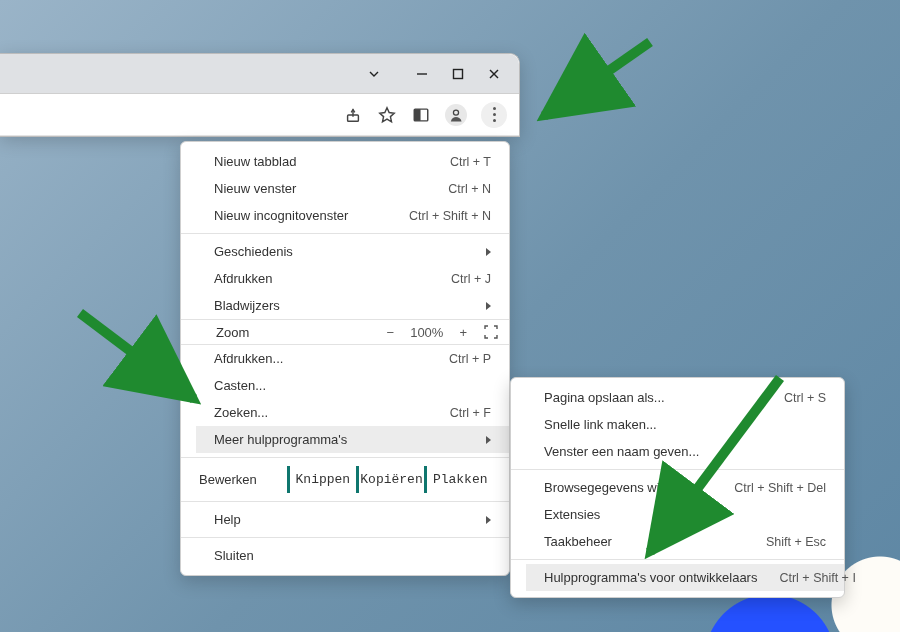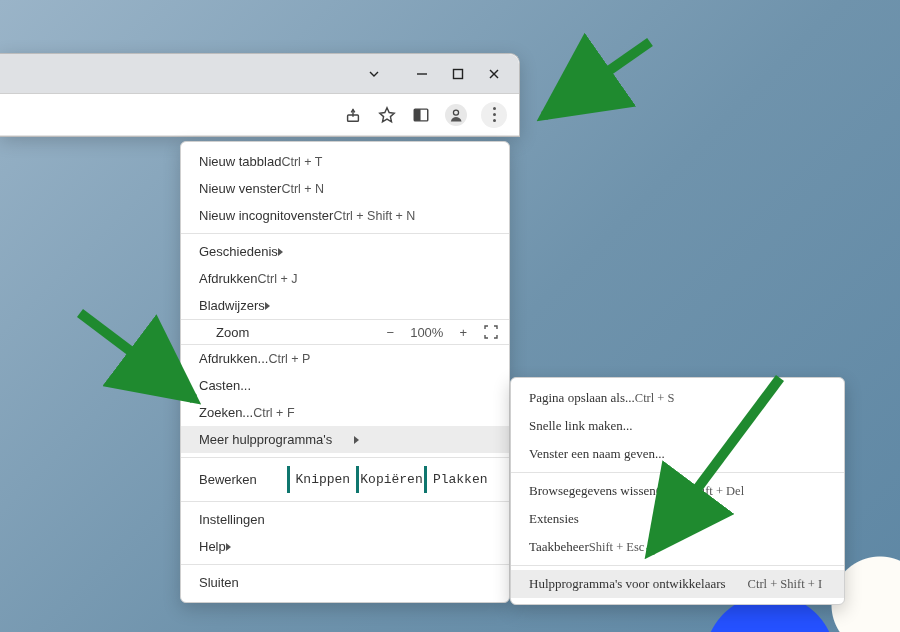--- a/index.html
+++ b/index.html
@@ -59,23 +59,24 @@
     position:absolute;
     top: 141px; left: 180px;
     width: 330px;
     background:#fff;
     border:1px solid #cfcfcf;
     border-radius:6px;
     box-shadow: 0 6px 18px rgba(0,0,0,0.18);
     padding: 6px 0;
   }
   .mi {
-    display:flex; align-items:center; justify-content:flex-start;
+    display:flex; align-items:center; justify-content:space-between;
     padding: 6px 18px;
     white-space:nowrap;
+    margin-left:15px;
   }
   .mi .lbl { color:#333; }
   .mi .sc  { color:#555; font-size:12.5px; }
   .mi.sel { background:#ececec;gap:22px; }
   .sep { height:1px; background:#e2e2e2; margin:4px 0; }
   .chevr { width:0;height:0;border-top:4px solid transparent;border-bottom:4px solid transparent;border-left:5px solid #555; }
 
   .zoomrow {
     display:flex; align-items:center;
     padding: 4px 10px 4px 18px;
@@ -101,21 +102,20 @@
   .submenu {
     position:absolute;
     top: 377px; left: 510px;
     width: 335px;
     background:#fff;
     border:1px solid #cfcfcf;
     border-radius:6px;
     box-shadow: 0 6px 18px rgba(0,0,0,0.2);
     padding: 6px 0;
     z-index: 5;
-    font-family: Liberation Serif, serif;
   }
 
   
   .arrow { position:absolute; z-index:20; }
 </style>
 </head>
 <body>
 
 <div class="chrome">
   <div class="titlebar">
@@ -234,23 +234,20 @@
       <span class="chevr"></span>
   </div>
   <div class="sep"></div>
   <div class="editrow">
     <span class="elab">Bewerken</span>
     <span class="ecell">Knippen</span>
     <span class="ecell">Kopiëren</span>
     <span class="ecell">Plakken</span>
   </div>
   <div class="sep"></div>
-  <div class="mi">
-    <span class="lbl">Instellingen</span>
-  </div>
   <div class="mi">
     <span class="lbl">Help</span>
       <span class="chevr"></span>
   </div>
   <div class="sep"></div>
   <div class="mi">
     <span class="lbl">Sluiten</span>
   </div>
 </div>
 

